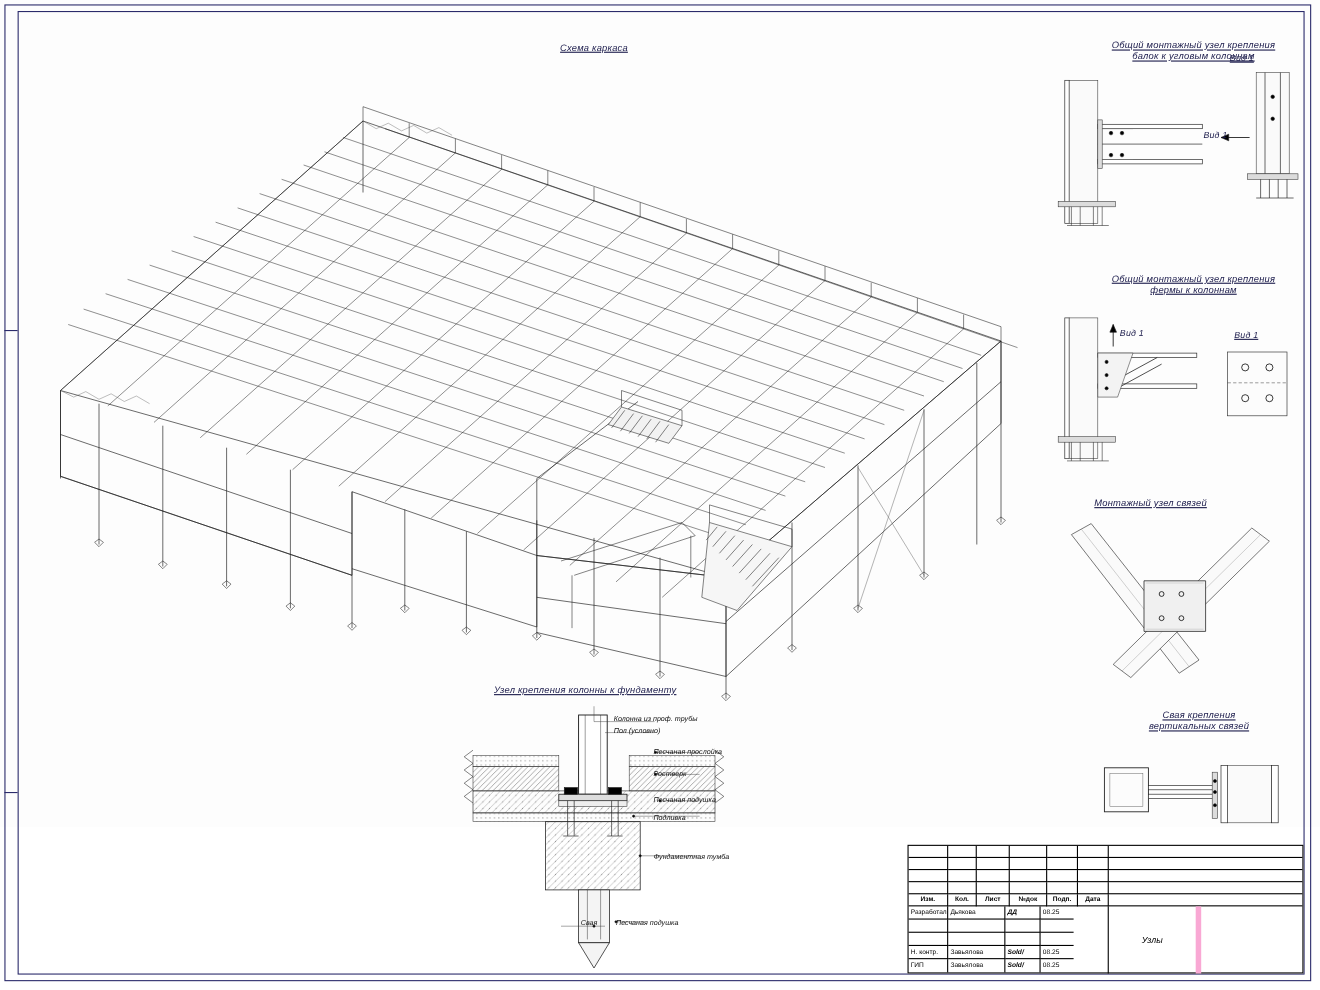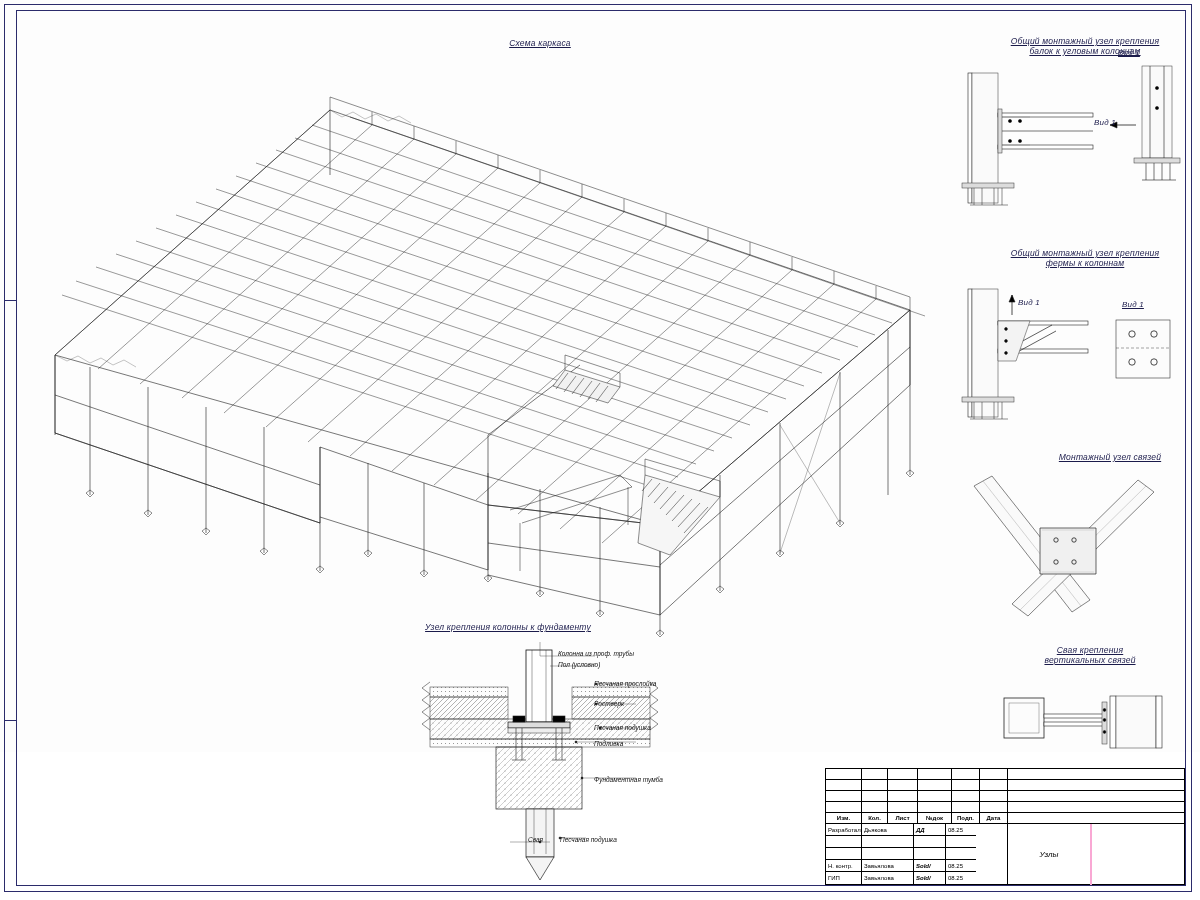--- a/index.html
+++ b/index.html
@@ -103,21 +103,21 @@
   .tb-cell.c4 { width: 28px; }
   .tb-cell.c5 { width: 28px; }
   .tb-cell.rest { flex: 1; border-right: none; }
   .tb-head .tb-cell { justify-content: center; font-weight: bold; }
   .tb-sign { font-style: italic; font-weight: bold; font-size: 6px; }
 
   #tb-lower { display: flex; height: 61px; }
   #tb-left { width: 182px; border-right: 1px solid #000; box-sizing: border-box; }
   #tb-left .tb-row .tb-cell { height: 12px; }
   #tb-mid {
-    width: 84px; border-right: 2px solid #f9a8d4; box-sizing: border-box;
+    width: 84px; border-right: 5px solid #f9a8d4; box-sizing: border-box;
     display: flex; align-items: center; justify-content: center;
     font-size: 8px; font-style: italic;
   }
   #tb-right { flex: 1; box-sizing: border-box; }
   .tb-r-head { display: flex; height: 12px; }
   .tb-r-head > div {
     border-right: 1px solid #000; border-bottom: 1px solid #000;
     box-sizing: border-box; display: flex; align-items: center;
     justify-content: center; font-size: 6px;
   }
@@ -428,21 +428,21 @@
     <g class="ln">
       <rect x="8" y="8" width="54" height="58" fill="#fcfcfc" stroke="#333" stroke-width="0.6"></rect>
       <circle cx="24" cy="22" r="3.2" fill="none" stroke="#000" stroke-width="0.7"></circle>
       <circle cx="46" cy="22" r="3.2" fill="none" stroke="#000" stroke-width="0.7"></circle>
       <circle cx="24" cy="50" r="3.2" fill="none" stroke="#000" stroke-width="0.7"></circle>
       <circle cx="46" cy="50" r="3.2" fill="none" stroke="#000" stroke-width="0.7"></circle>
       <line x1="8" y1="36" x2="62" y2="36" stroke-dasharray="3,2" stroke-width="0.4"></line>
     </g>
   </svg>
 
-  <div class="title-ul label" style="left:1040px; top:452px; width:140px;">Монтажный узел связей</div>
+  <div class="title-ul label" style="left:976px; top:452px; width:140px;">Монтажный узел связей</div>
 
   <svg width="200" height="160" viewBox="0 0 200 160" style="position:absolute; left:968px; top:470px;">
     <g class="ln">
 
       <polygon points="6,16 24,6 122,130 104,142" fill="#fafafa" stroke="#333" stroke-width="0.6"></polygon>
       <line x1="15" y1="11" x2="113" y2="136" stroke-width="0.35" stroke="#888"></line>
 
       <polygon points="170,10 186,22 60,146 44,134" fill="#fafafa" stroke="#333" stroke-width="0.6"></polygon>
       <line x1="178" y1="16" x2="52" y2="140" stroke-width="0.35" stroke="#888"></line>
 
@@ -478,21 +478,21 @@
       <circle cx="106.5" cy="22" r="1.4" fill="#000"></circle>
       <circle cx="106.5" cy="32" r="1.4" fill="#000"></circle>
       <circle cx="106.5" cy="44" r="1.4" fill="#000"></circle>
 
       <rect x="112" y="8" width="6" height="52" class="white-fill"></rect>
       <rect x="118" y="8" width="40" height="52" fill="#fafafa" stroke="#333" stroke-width="0.5"></rect>
       <rect x="158" y="8" width="6" height="52" class="white-fill"></rect>
     </g>
   </svg>
 
-  <div class="title-ul label" style="left:408px; top:622px; width:200px;">Узел крепления колонны к фундаменту</div>
+  <div class="title-ul label" style="left:432px; top:622px; width:200px;">Узел крепления колонны к фундаменту</div>
 
   <svg width="330" height="250" viewBox="0 0 330 250" style="position:absolute; left:400px; top:642px;">
     <defs>
       <pattern id="hatch45" width="5" height="5" patternUnits="userSpaceOnUse">
         <path d="M0,5 L5,0" stroke="#666" stroke-width="0.5"></path>
       </pattern>
       <pattern id="hatchdot" width="4" height="4" patternUnits="userSpaceOnUse">
         <circle cx="1.5" cy="1.5" r="0.5" fill="#777"></circle>
       </pattern>
       <pattern id="hatchconc" width="6" height="6" patternUnits="userSpaceOnUse">

